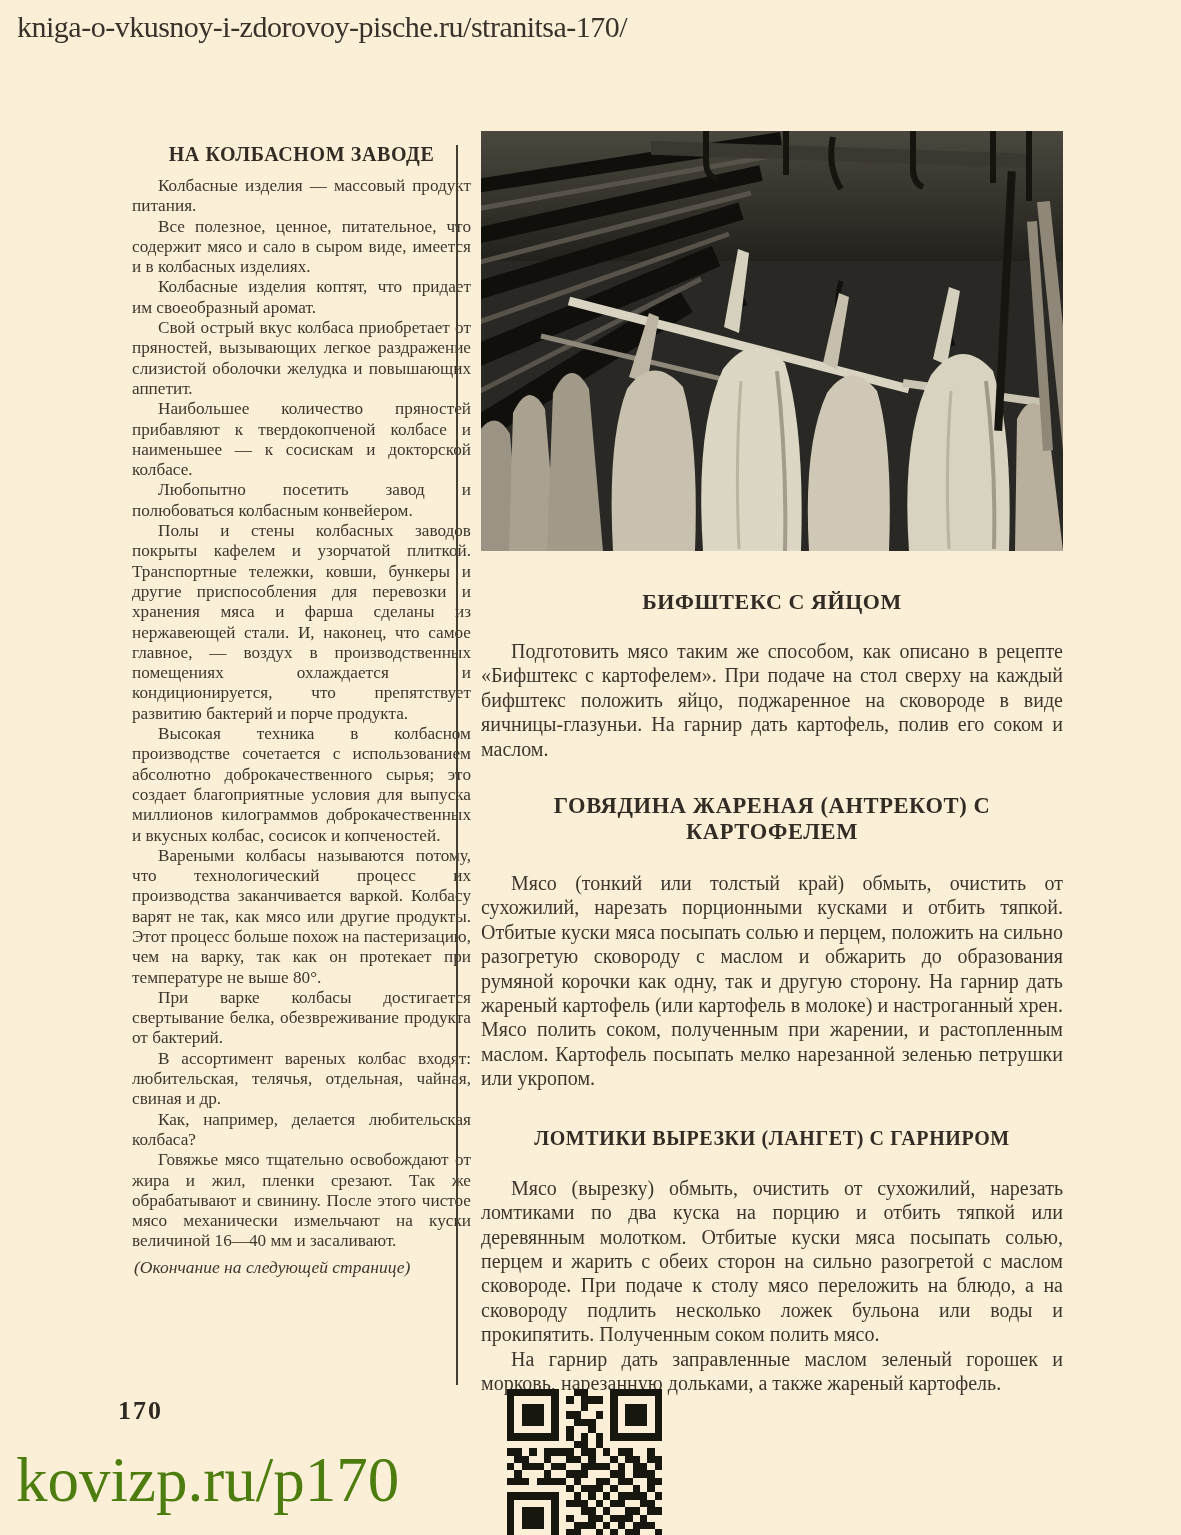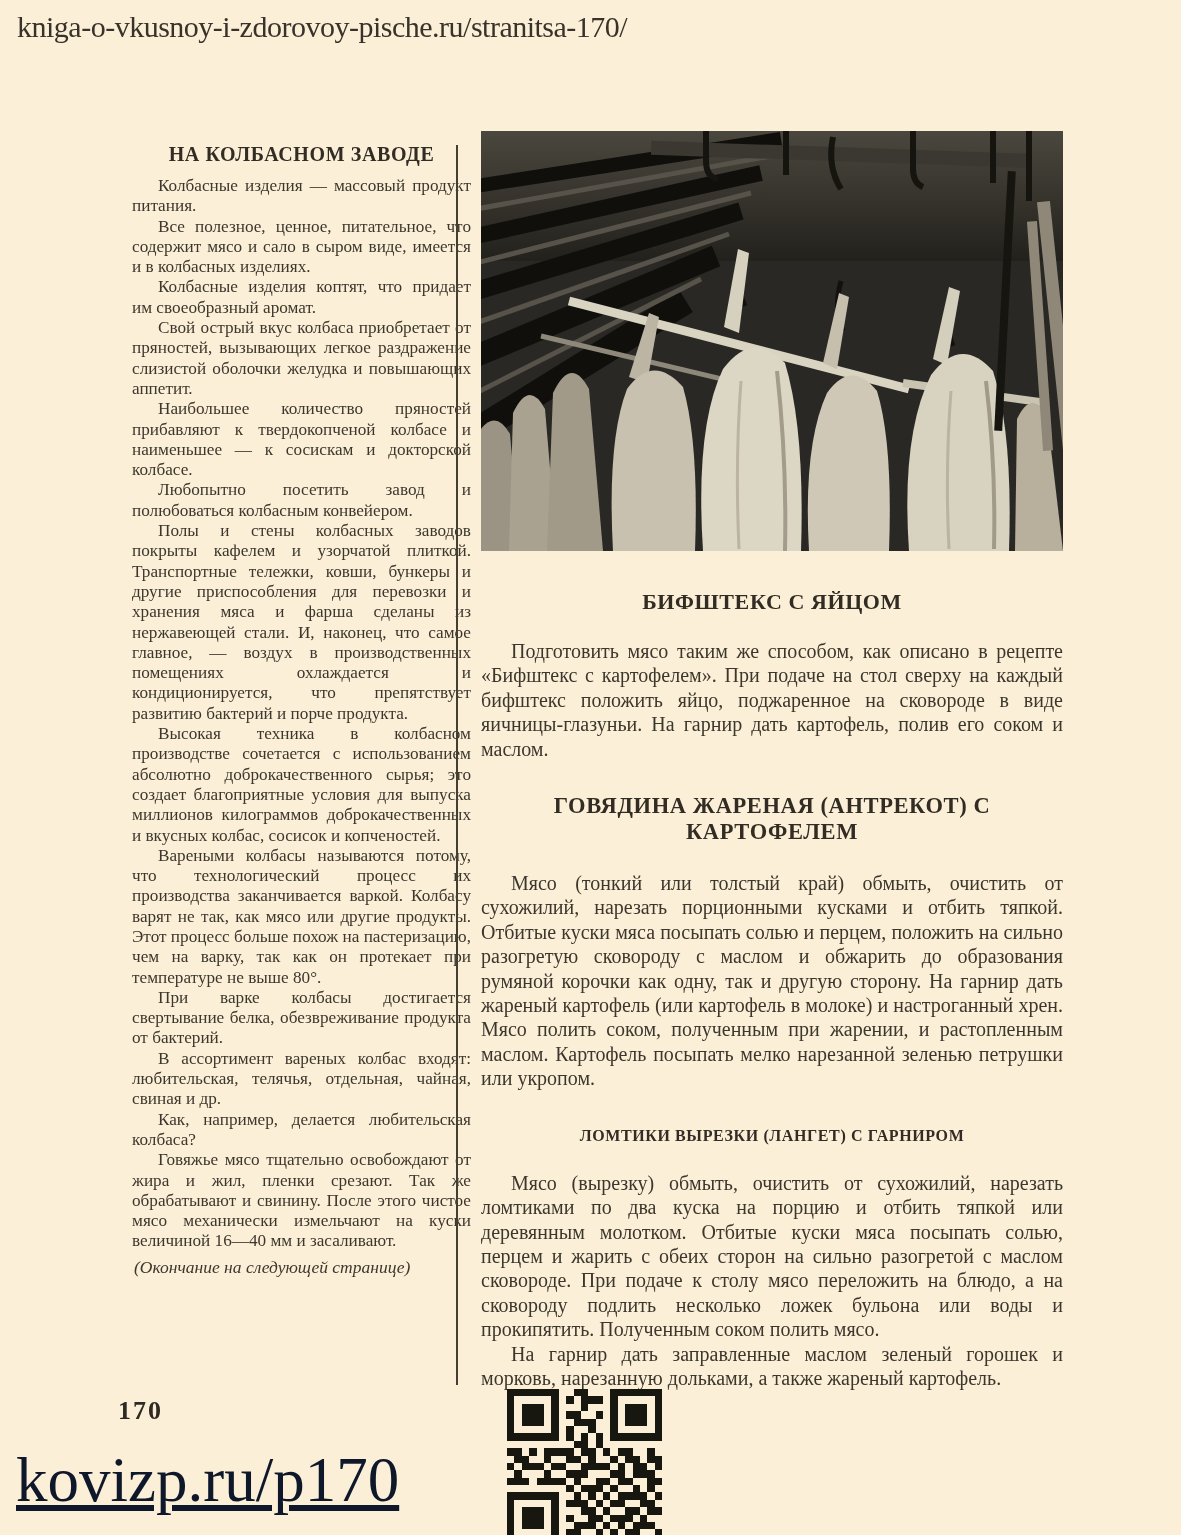--- a/index.html
+++ b/index.html
@@ -47,35 +47,35 @@
   }
   .photo{
     width:582px;height:420px;display:block;
   }
   .right-col h2{
     font-weight:bold;text-align:center;color:#322c24;
     letter-spacing:0.6px;
   }
   .h-bif{margin:38px 0 24px 0;font-size:22px;}
   .h-gov{margin:32px 0 26px 0;font-size:22.5px;}
-  .h-lom{margin:36px 0 26px 0;font-size:16px;}
+  .h-lom{margin:36px 0 26px 0;font-size:20px;}
   .right-col p{
     margin:0;text-align:justify;
     font-size:20px;line-height:24.4px;
     text-indent:30px;
   }
   
   .page-number{
     position:absolute;left:118px;top:1396px;
     font-size:26px;font-weight:bold;color:#2e2922;
     letter-spacing:2px;
   }
   .footer-url{
     position:absolute;left:16px;top:1444px;
-    font-size:63px;color:#0f172a;white-space:nowrap;text-decoration:underline;
+    font-size:63px;color:#4d7c0f;white-space:nowrap;
   }
   .qr{
     position:absolute;left:507px;top:1389px;
     display:grid;
     grid-template-columns:repeat(21,7.4px);
     grid-auto-rows:7.4px;
   }
   .qr .on{background:#17160f;}
 </style>
 </head>

